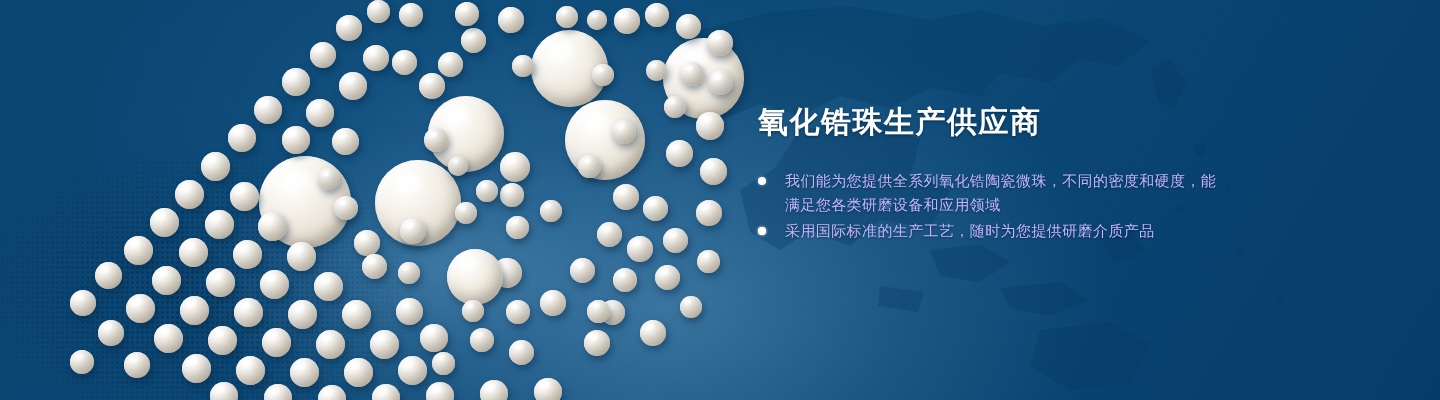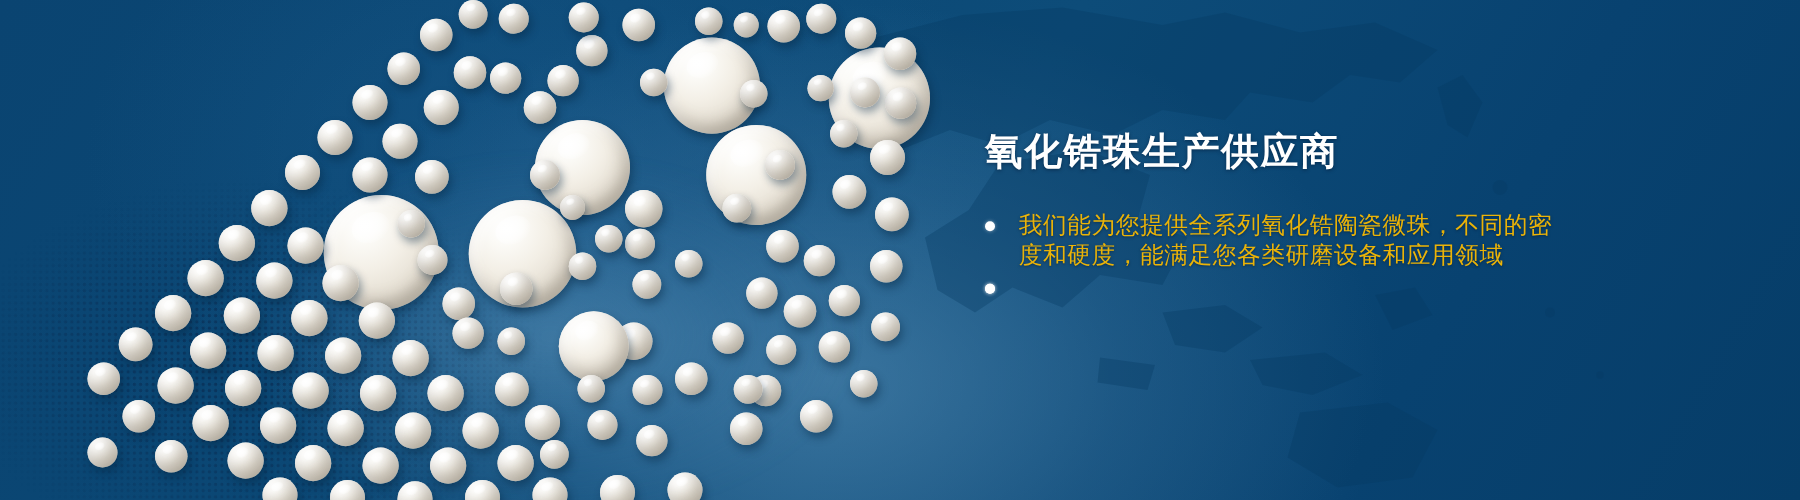--- a/index.html
+++ b/index.html
@@ -72,41 +72,41 @@
     width:34%; height:26%;
     border-radius:50%;
     background: radial-gradient(ellipse at 42% 40%, rgba(255,255,255,.96) 0%, rgba(255,255,255,.55) 48%, rgba(255,255,255,0) 78%);
     transform: rotate(-22deg);
     pointer-events:none;
   }
 
   
   #copy {
     position:absolute;
-    left:788px; top:104px;
+    left:758px; top:104px;
     width:470px;
   }
   #headline {
     font-size:30px;
     font-weight:700;
     color:#ffffff;
     letter-spacing:1.5px;
     line-height:1.2;
     text-shadow:0 1px 3px rgba(0,20,45,.55);
   }
   ul#points {
     list-style:none;
     margin-top:29px;
   }
   ul#points li {
     position:relative;
     padding-left:27px;
-    font-size:19px;
+    font-size:15px;
     line-height:24px;
-    color:#eab308;
+    color:#c4b5fd;
     letter-spacing:.4px;
     margin-bottom:2px;
     text-shadow:0 1px 2px rgba(0,18,40,.50);
   }
   ul#points li .dot {
     position:absolute;
     left:0; top:8px;
     width:8px; height:8px;
     border-radius:50%;
     background:#ffffff;
@@ -270,17 +270,17 @@
       <div class="bead" style="left: 70px; top: 290px; width: 26px; height: 26px;"></div>
       <div class="bead" style="left: 124px; top: 352px; width: 26px; height: 26px;"></div>
       <div class="bead" style="left: 70px; top: 350px; width: 24px; height: 24px;"></div>
     </div>
 
   <div id="copy">
     <h1 id="headline">氧化锆珠生产供应商</h1>
     <ul id="points">
         <li><span class="dot"></span><span>我们能为您提供全系列氧化锆陶瓷微珠，不同的密度和硬度，能满足您各类研磨设备和应用领域</span></li>
         <li><span class="dot"></span></li>
-        <li><span class="dot"></span></li>
+        <li><span class="dot"></span><span>采用国际标准的生产工艺，随时为您提供研磨介质产品</span></li>
       </ul>
   </div>
 
 </div>
 
 </body></html>

